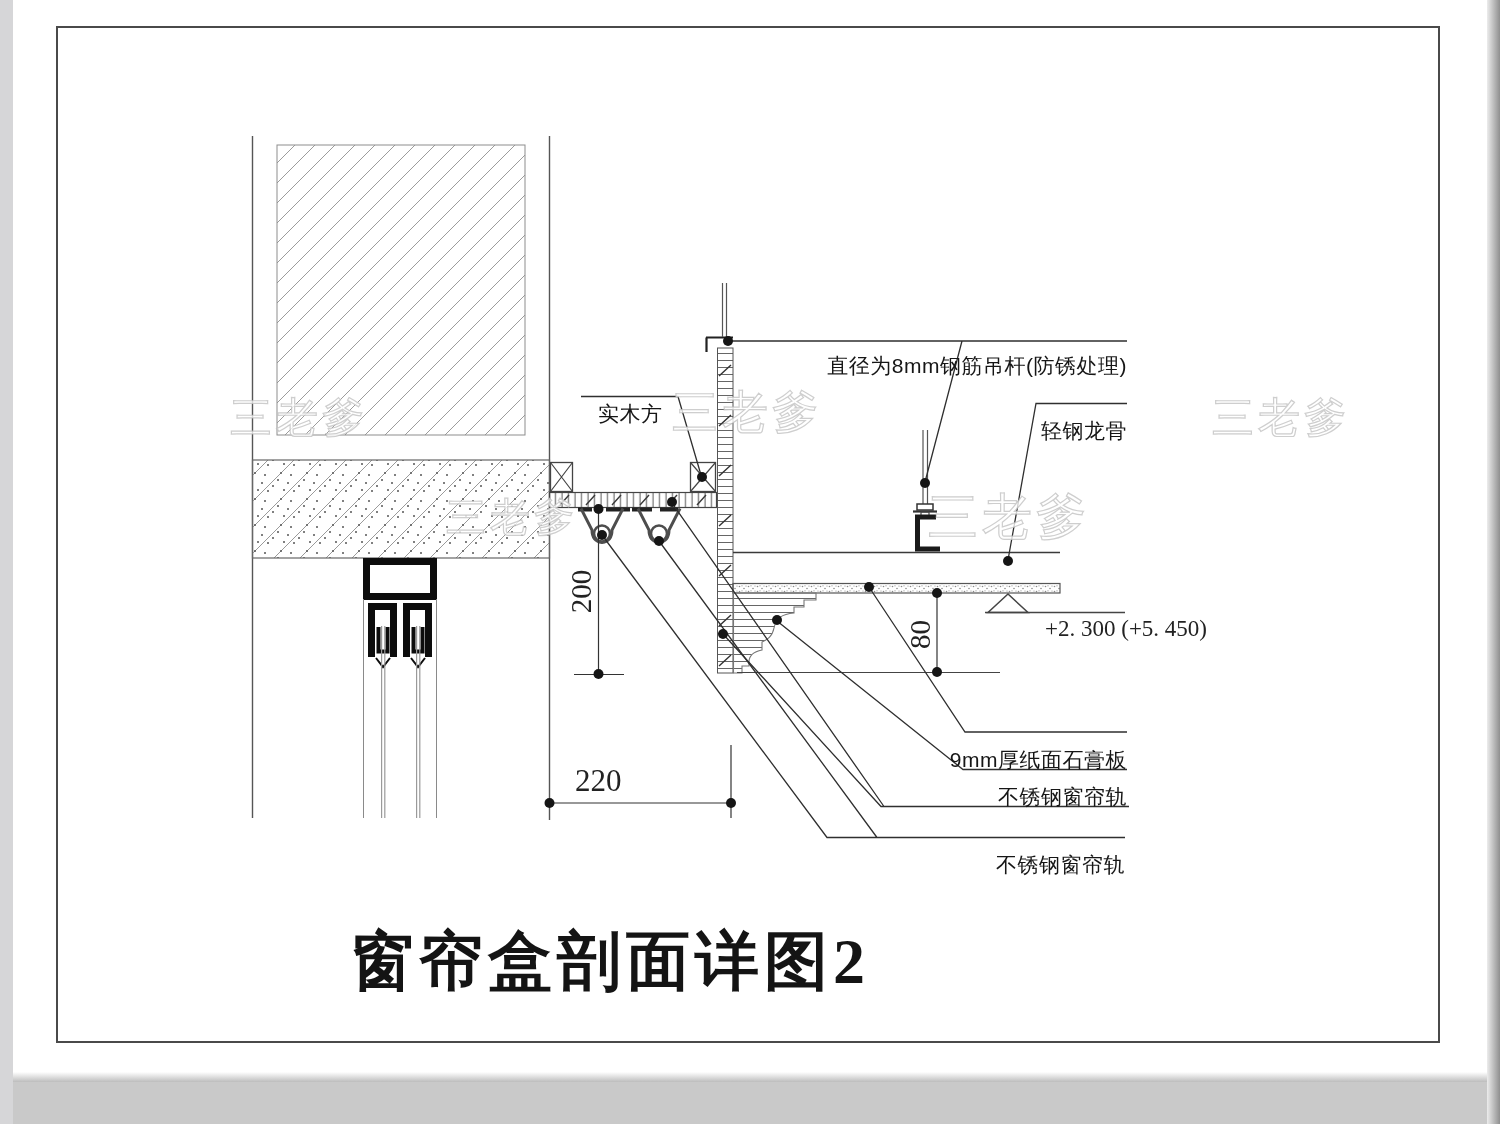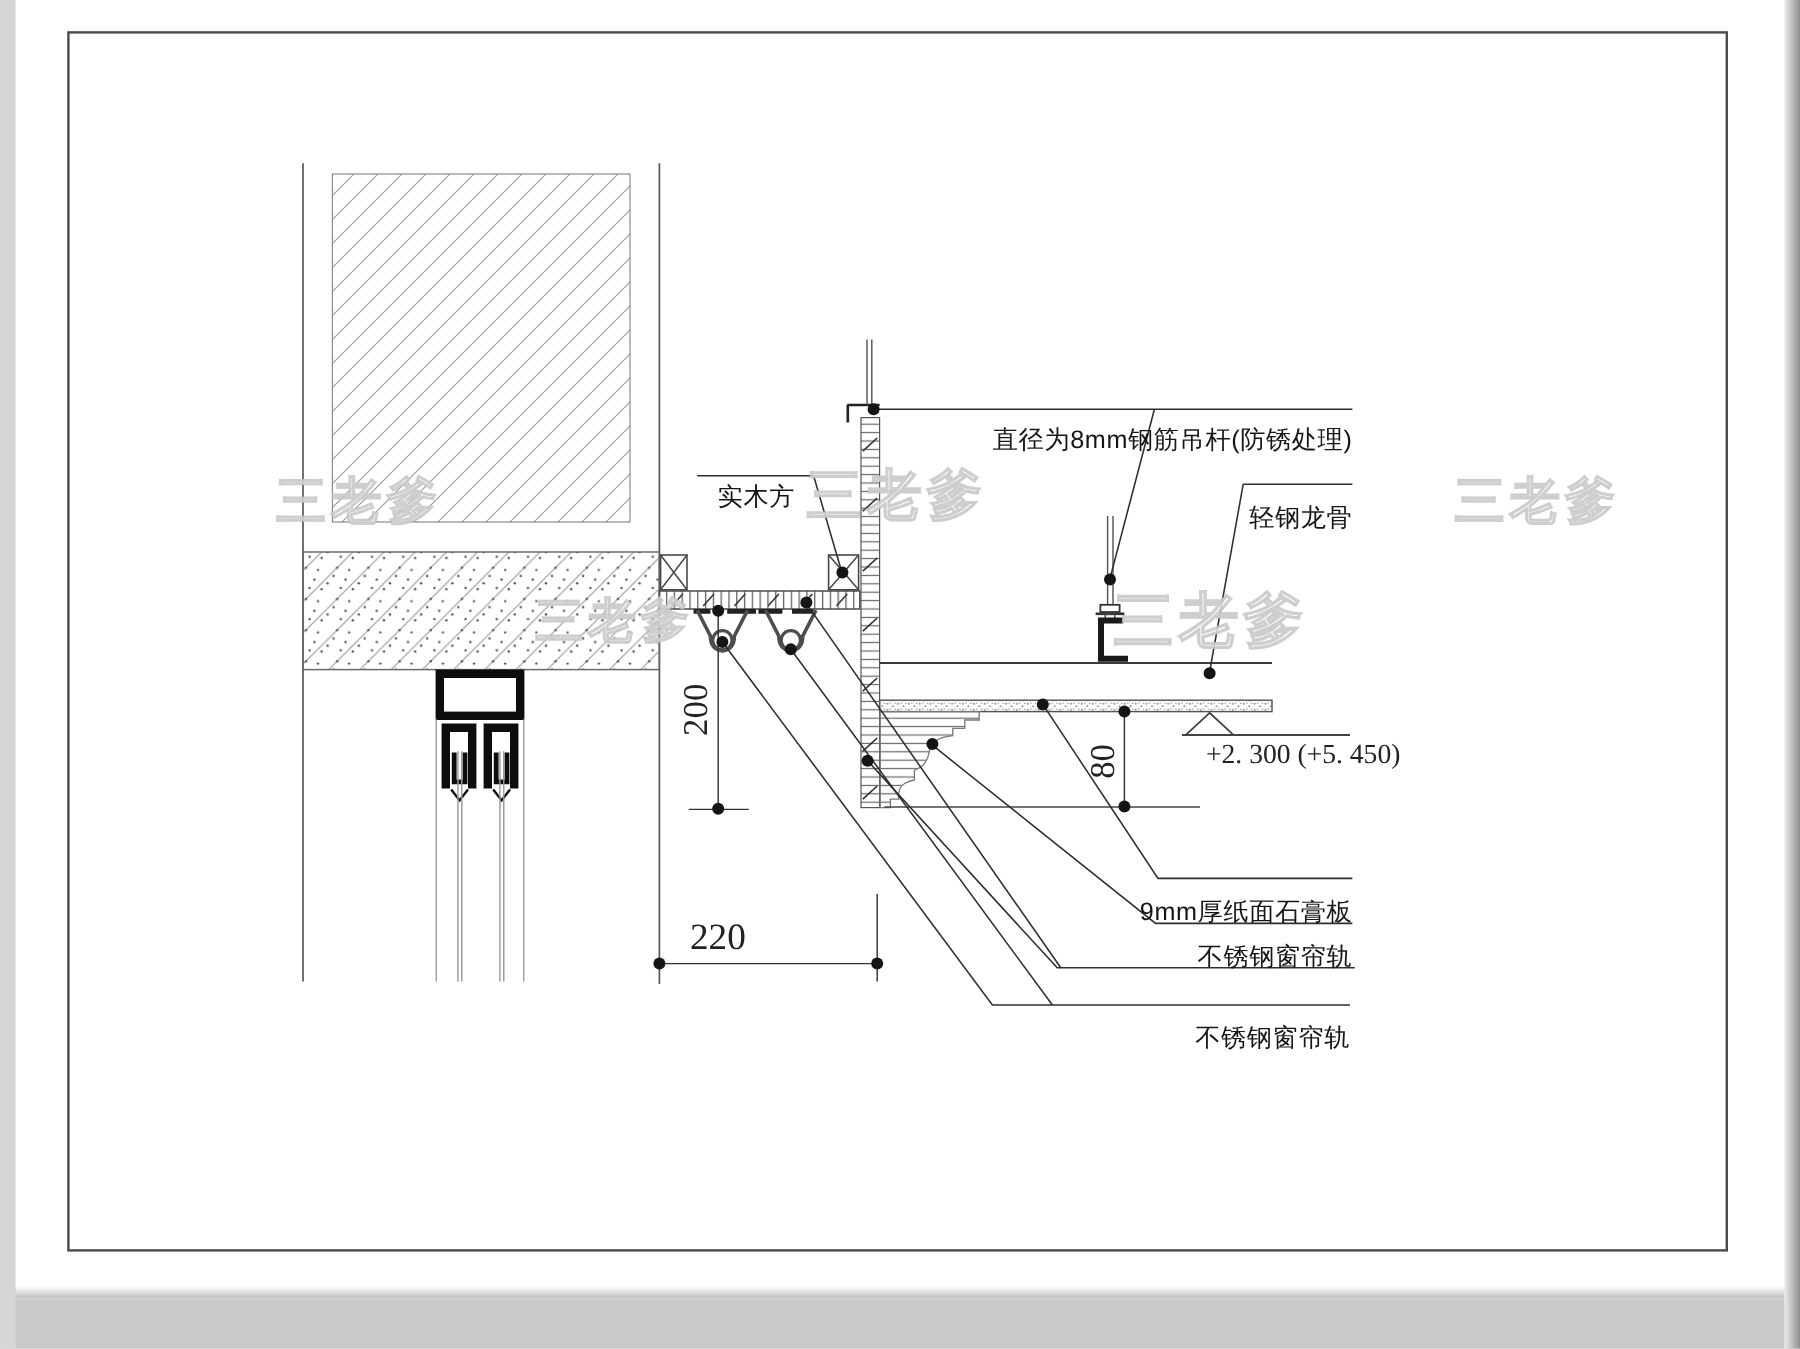--- a/index.html
+++ b/index.html
@@ -12,21 +12,21 @@
   .edge-bottom-shadow{position:absolute;left:0;top:1072px;width:1500px;height:10px;
               background:linear-gradient(to bottom,#ffffff,#bdbdbd);}
   .frame{position:absolute;left:56px;top:26px;width:1380px;height:1013px;
          border:2.5px solid #4a4a4a;background:transparent;}
   svg.linework{position:absolute;left:0;top:0;}
   .cad-label{position:absolute;color:#161616;font-size:21px;white-space:nowrap;letter-spacing:0.5px;margin-top:40px;}
   .dim-text{position:absolute;color:#222;font-family:"Liberation Serif",serif;white-space:nowrap;}
   .rot{transform:rotate(-90deg);transform-origin:center center;text-align:center;}
   .title{position:absolute;left:350px;top:918px;font-size:64px;letter-spacing:5px;
          color:#141414;font-family:"Liberation Serif",serif;font-weight:600;white-space:nowrap;}
-  .wm{position:absolute;color:rgba(255,255,255,0.78);font-weight:700;letter-spacing:4px;
+  .wm{position:absolute;color:rgba(255,255,255,0.78);font-weight:400;letter-spacing:4px;
       -webkit-text-stroke:1.2px rgba(190,190,190,0.75);white-space:nowrap;}
   .wm-bottom{position:absolute;left:930px;top:1012px;font-size:36px;font-weight:700;
       color:rgba(255,255,255,0.92);-webkit-text-stroke:1.5px rgba(205,205,205,0.9);
       letter-spacing:2px;white-space:nowrap;}
 </style>
 </head>
 <body>
 
 <div class="stage">
   <div class="frame"></div>
@@ -176,29 +176,30 @@
       <circle cx="937" cy="593" r="5"></circle>
         <circle cx="937" cy="672" r="5"></circle>
       <circle cx="549.5" cy="803" r="5"></circle>
         <circle cx="731" cy="803" r="5"></circle>
     </g>
   </svg>
 
   <div class="cad-label" style="left:598px;top:360px;">实木方</div>
   <div class="cad-label" style="right:373px;top:312px;text-align:right;">直径为8mm钢筋吊杆(防锈处理)</div>
   <div class="cad-label" style="right:373px;top:377px;text-align:right;">轻钢龙骨</div>
-  <div class="dim-text" style="left:1005px;top:616px;font-size:23px;">+2. 300 (+5. 450)</div>
+  <div class="dim-text" style="left:1045px;top:616px;font-size:23px;">+2. 300 (+5. 450)</div>
   <div class="cad-label" style="right:373px;top:706px;text-align:right;">9mm厚纸面石膏板</div>
   <div class="cad-label" style="right:373px;top:743px;text-align:right;">不锈钢窗帘轨</div>
   <div class="cad-label" style="right:375px;top:811px;text-align:right;">不锈钢窗帘轨</div>
 
   <div class="dim-text rot" style="left:541px;top:575px;width:80px;font-size:29px;">200</div>
   <div class="dim-text rot" style="left:880px;top:618px;width:80px;font-size:29px;">80</div>
   <div class="dim-text" style="left:575px;top:763px;width:80px;text-align:left;font-size:31px;">220</div>
 
+  <div class="title">窗帘盒剖面详图2</div>
 
   <div class="wm" style="left:230px;top:390px;font-size:42px;">三老爹</div>
   <div class="wm" style="left:446px;top:490px;font-size:40px;">三老爹</div>
   <div class="wm" style="left:672px;top:382px;font-size:46px;">三老爹</div>
   <div class="wm" style="left:928px;top:484px;font-size:50px;">三老爹</div>
   <div class="wm" style="left:1212px;top:390px;font-size:42px;">三老爹</div>
 
   <div class="edge-bottom-shadow"></div>
   <div class="edge-bottom"></div>
   <div class="edge-left"></div>

